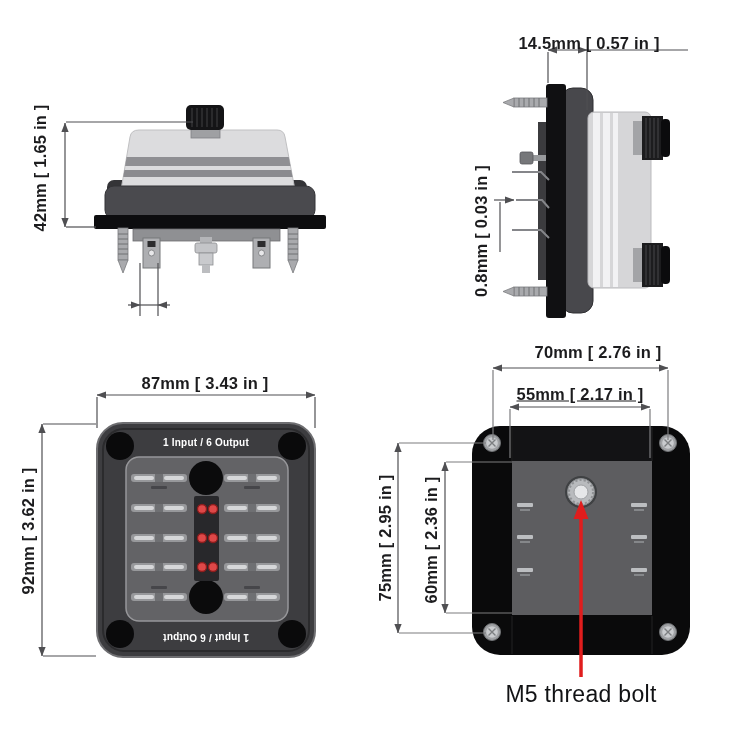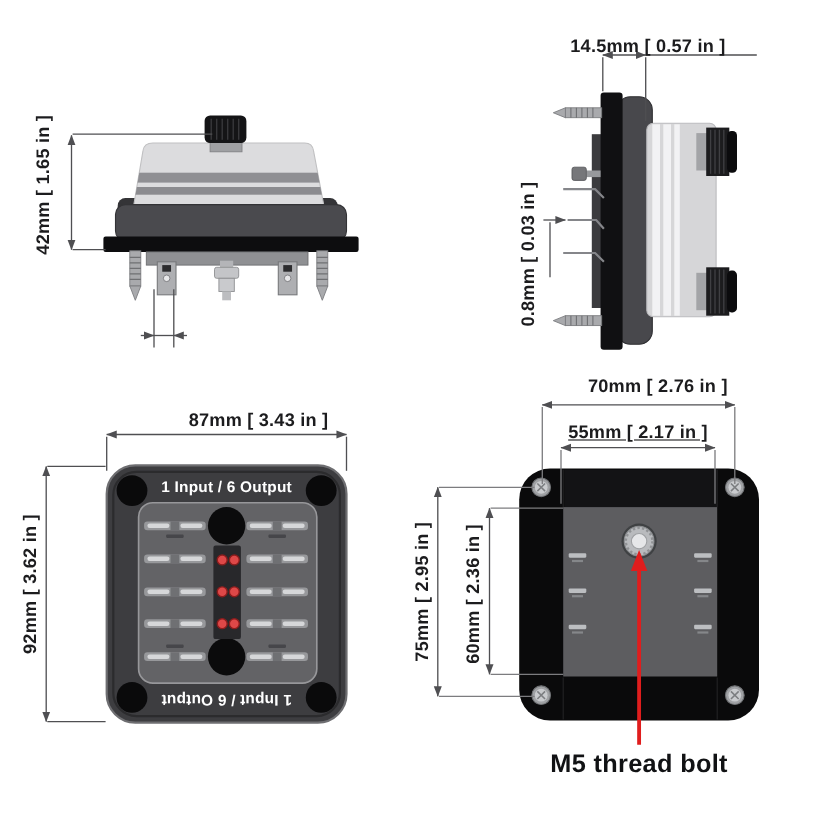--- a/index.html
+++ b/index.html
@@ -8,22 +8,22 @@
     font-family:"Liberation Sans",sans-serif;
   }
   .canvas svg{position:absolute;left:0;top:0;}
   .lbl{
     position:absolute;white-space:nowrap;font-weight:bold;color:#1c1c1e;
     font-size:16.5px;letter-spacing:.2px;transform:translate(-50%,-50%);
     font-family:"Liberation Sans",sans-serif;
   }
   .lbl.v{transform:translate(-50%,-50%) rotate(-90deg);}
   .lbl.flip{transform:translate(-50%,-50%) rotate(180deg);}
-  .panel-lbl{font-size:14px;color:#ffffff;font-weight:bold;letter-spacing:.2px;}
-  .m5-lbl{font-size:23px;font-weight:700;color:#111214;letter-spacing:.3px;}
+  .panel-lbl{font-size:10px;color:#ffffff;font-weight:bold;letter-spacing:.2px;}
+  .m5-lbl{font-size:23px;font-weight:400;color:#111214;letter-spacing:.3px;}
 </style>
 </head>
 <body>
 
 <div class="canvas">
 <svg width="750" height="750" viewBox="0 0 750 750">
   <defs>
     <marker id="arw" viewBox="0 0 10 10" refX="9.5" refY="5" markerWidth="8" markerHeight="8" orient="auto-start-reverse">
       <path d="M0,1.2 L10,5 L0,8.8 Z" fill="#4f4f52"></path>
     </marker>
@@ -298,21 +298,21 @@
 
   <g>
     <line x1="581" y1="677" x2="581" y2="516" stroke="#e01d1d" stroke-width="3.5"></line>
     <polygon points="581,500 573.5,519 588.5,519" fill="#e01d1d"></polygon>
   </g>
 </svg>
 
 <div class="lbl v" style="left:40px;  top:168px;">42mm [ 1.65 in ]</div>
 <div class="lbl" style="left:589px; top:43px;">14.5mm [ 0.57 in ]</div>
 <div class="lbl v" style="left:481px; top:231px;">0.8mm [ 0.03 in ]</div>
-<div class="lbl" style="left:205px; top:383px;margin-left:30px;">87mm [ 3.43 in ]</div>
+<div class="lbl" style="left:205px; top:383px;">87mm [ 3.43 in ]</div>
 <div class="lbl v" style="left:28px;  top:531px;">92mm [ 3.62 in ]</div>
 <div class="lbl" style="left:586px; top:352px;margin-left:12px;">70mm [ 2.76 in ]</div>
 <div class="lbl" style="left:580px; top:394px;text-decoration:underline;">55mm [ 2.17 in ]</div>
 <div class="lbl v" style="left:385px; top:538px;">75mm [ 2.95 in ]</div>
 <div class="lbl v" style="left:431px; top:540px;">60mm [ 2.36 in ]</div>
 <div class="lbl panel-lbl" style="left:206px; top:442px;">1 Input / 6 Output</div>
 <div class="lbl panel-lbl flip" style="left:206px; top:637px;">1 Input / 6 Output</div>
 <div class="lbl m5-lbl" style="left:581px; top:694px;">M5 thread bolt</div>
 </div>
 

